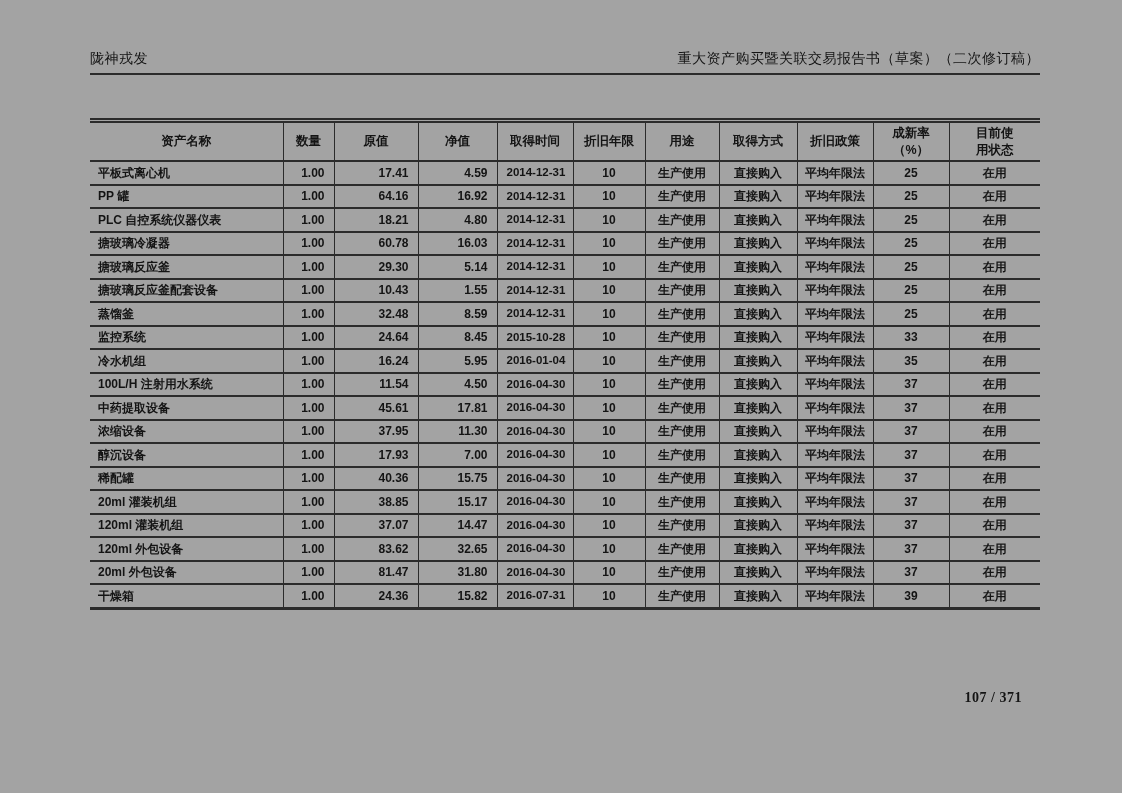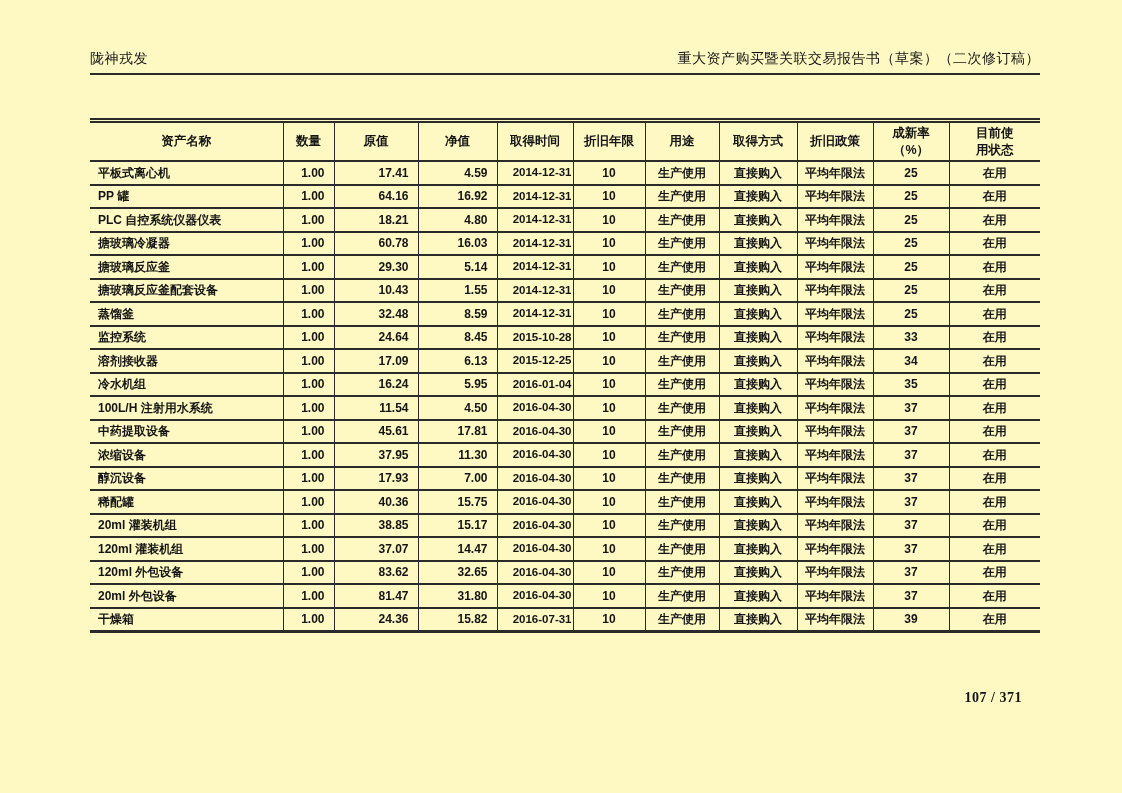--- a/index.html
+++ b/index.html
@@ -4,21 +4,21 @@
 <style>
   html, body {
     margin: 0;
     padding: 0;
     background: #ffffff;
   }
   .page {
     position: relative;
     width: 1122px;
     height: 793px;
-    background: #fef9c3;
+    background: #a3a3a3;
     color: #141414;
     font-family: "Liberation Sans", "DejaVu Sans", sans-serif;
     overflow: hidden;
   }
   
   .doc-header {
     position: absolute;
     left: 90px;
     top: 50px;
     width: 950px;
@@ -69,21 +69,21 @@
   table.assets tbody td {
     height: 21.5px;
     vertical-align: middle;
     line-height: 1;
   }
   
   table.assets tbody td:nth-child(1) { text-align: left;  padding-left: 8px; }
   table.assets tbody td:nth-child(2),
   table.assets tbody td:nth-child(3),
   table.assets tbody td:nth-child(4) { text-align: right; padding-right: 9px; }
-  table.assets tbody td:nth-child(5) { text-align: right; padding: 0 1px; font-size: 11.5px; }
+  table.assets tbody td:nth-child(5) { text-align: left; padding: 0 9px; font-size: 11.5px; }
   table.assets tbody td:nth-child(n+6) { text-align: center; }
   
   .doc-footer {
     position: absolute;
     top: 690px;
     right: 100px;
     font-family: "Liberation Serif", "DejaVu Serif", serif;
     font-weight: bold;
     font-size: 14px;
     letter-spacing: 0.5px;
@@ -229,33 +229,20 @@
           <td>8.45</td>
           <td>2015-10-28</td>
           <td>10</td>
           <td>生产使用</td>
           <td>直接购入</td>
           <td>平均年限法</td>
           <td>33</td>
           <td>在用</td>
         </tr>
         <tr>
-          <td>溶剂接收器</td>
-          <td>1.00</td>
-          <td>17.09</td>
-          <td>6.13</td>
-          <td>2015-12-25</td>
-          <td>10</td>
-          <td>生产使用</td>
-          <td>直接购入</td>
-          <td>平均年限法</td>
-          <td>34</td>
-          <td>在用</td>
-        </tr>
-        <tr>
           <td>冷水机组</td>
           <td>1.00</td>
           <td>16.24</td>
           <td>5.95</td>
           <td>2016-01-04</td>
           <td>10</td>
           <td>生产使用</td>
           <td>直接购入</td>
           <td>平均年限法</td>
           <td>35</td>

